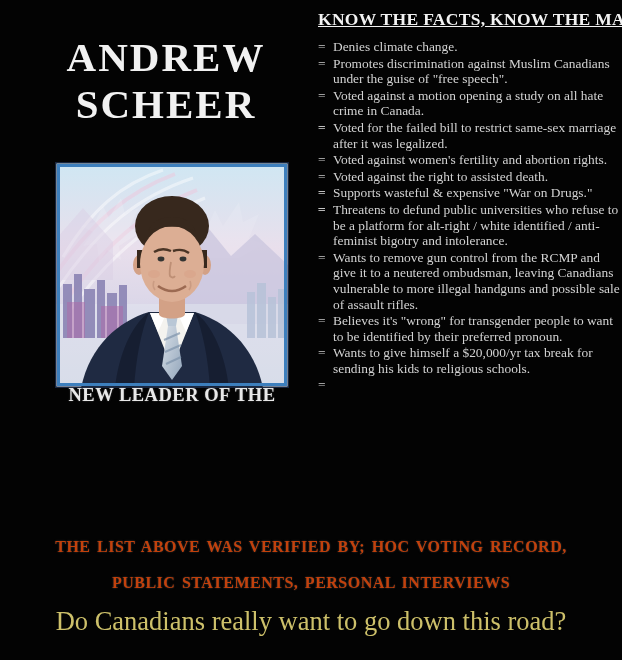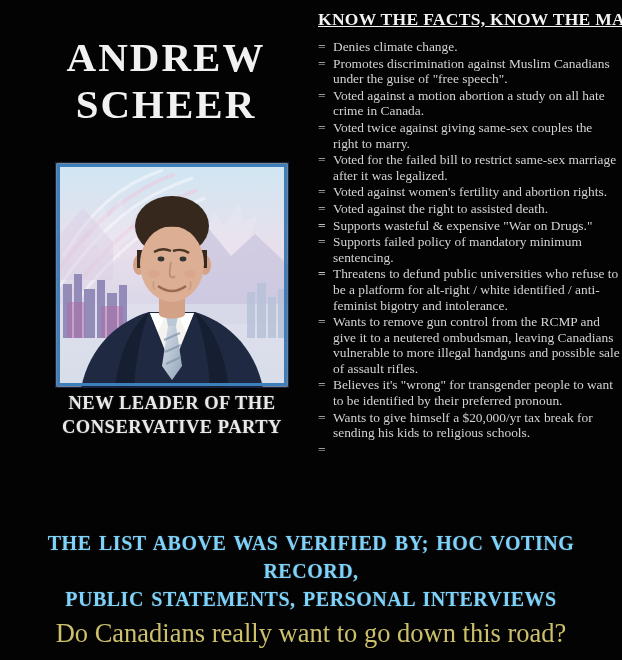--- a/index.html
+++ b/index.html
@@ -26,21 +26,21 @@
   }
   .photo-frame {
     position: absolute;
     left: 55px; top: 162px;
     width: 234px; height: 226px;
     background: #0a0f18;
   }
   .photo-frame svg { display: block; width: 234px; height: 226px; }
   .caption {
     position: absolute;
-    left: 6px; top: 391px;
+    left: 6px; top: 383px;
     width: 332px;
     text-align: center;
     color: #e9e9e9;
     font-weight: 700;
     font-size: 18.5px;
     line-height: 24px;
     letter-spacing: 0.5px;
     text-shadow: 0 0 2px rgba(130,130,130,0.55);
   }
 
@@ -65,24 +65,24 @@
   }
   .fact .marker {
     position: absolute;
     left: 0; top: 0;
     color: #c9c9c9;
   }
 
   
   .footer { position: absolute; left: 0; top: 529px; width: 622px; text-align: center; }
   .footer-line {
-    color: #7dd3fc;
-    font-weight: 700;
-    font-size: 20px;
-    line-height: 28px;
+    color: #c2410c;
+    font-weight: 700;
+    font-size: 16px;
+    line-height: 36px;
     letter-spacing: 0.5px;
     word-spacing: 2px;
     white-space: pre-wrap;
     text-shadow: 0 0 2px rgba(120,120,120,0.5);
   }
   .question {
     margin-top: 5px;
     color: #cdc06a;
     font-size: 26.5px;
     line-height: 30px;
@@ -196,41 +196,39 @@
         <ellipse cx="135" cy="112" rx="6" ry="4" fill="#d89a80" opacity="0.35"></ellipse>
       </g>
 
       <rect x="3.5" y="3.5" width="227" height="219" fill="none" stroke="#3d7fbd" stroke-width="3"></rect>
       <rect x="0.75" y="0.75" width="232.5" height="224.5" fill="none" stroke="#16243d" stroke-width="1.5"></rect>
     </svg>
   </div>
 
   <div class="caption">
     <div>NEW LEADER OF THE</div>
-    <div>CONSERVATIVE PARTY</div>
   </div>
 
   <div class="right-col">
     <div class="facts-header">KNOW THE FACTS, KNOW THE MAN.</div>
     <div class="facts-list">
         <div class="fact">
         <span class="marker">=</span>
         <span class="fact-text">Denies climate change.</span>
       </div>
         <div class="fact">
         <span class="marker">=</span>
         <span class="fact-text">Promotes discrimination against Muslim Canadians under the guise of "free speech".</span>
       </div>
         <div class="fact">
         <span class="marker">=</span>
-        <span class="fact-text">Voted against a motion abortion a study on all hate crime in Canada.</span>
-      </div>
-        <div class="fact">
-        <span class="marker">=</span>
-        <span class="fact-text">Voted twice against giving same-sex couples the right to marry.</span>
+        <span class="fact-text">Voted against a motion opening a study on all hate crime in Canada.</span>
+      </div>
+        <div class="fact">
+        <span class="marker">=</span>
       </div>
         <div class="fact">
         <span class="marker">=</span>
         <span class="fact-text">Voted for the failed bill to restrict same-sex marriage after it was legalized.</span>
       </div>
         <div class="fact">
         <span class="marker">=</span>
         <span class="fact-text">Voted against women's fertility and abortion rights.</span>
       </div>
         <div class="fact">
@@ -239,21 +237,20 @@
       </div>
         <div class="fact">
         <span class="marker">=</span>
       </div>
         <div class="fact">
         <span class="marker">=</span>
         <span class="fact-text">Supports wasteful &amp; expensive "War on Drugs."</span>
       </div>
         <div class="fact">
         <span class="marker">=</span>
-        <span class="fact-text">Supports failed policy of mandatory minimum sentencing.</span>
       </div>
         <div class="fact">
         <span class="marker">=</span>
       </div>
         <div class="fact">
         <span class="marker">=</span>
         <span class="fact-text">Threatens to defund public universities who refuse to be a platform for alt-right / white identified / anti-feminist bigotry and intolerance.</span>
       </div>
         <div class="fact">
         <span class="marker">=</span>

